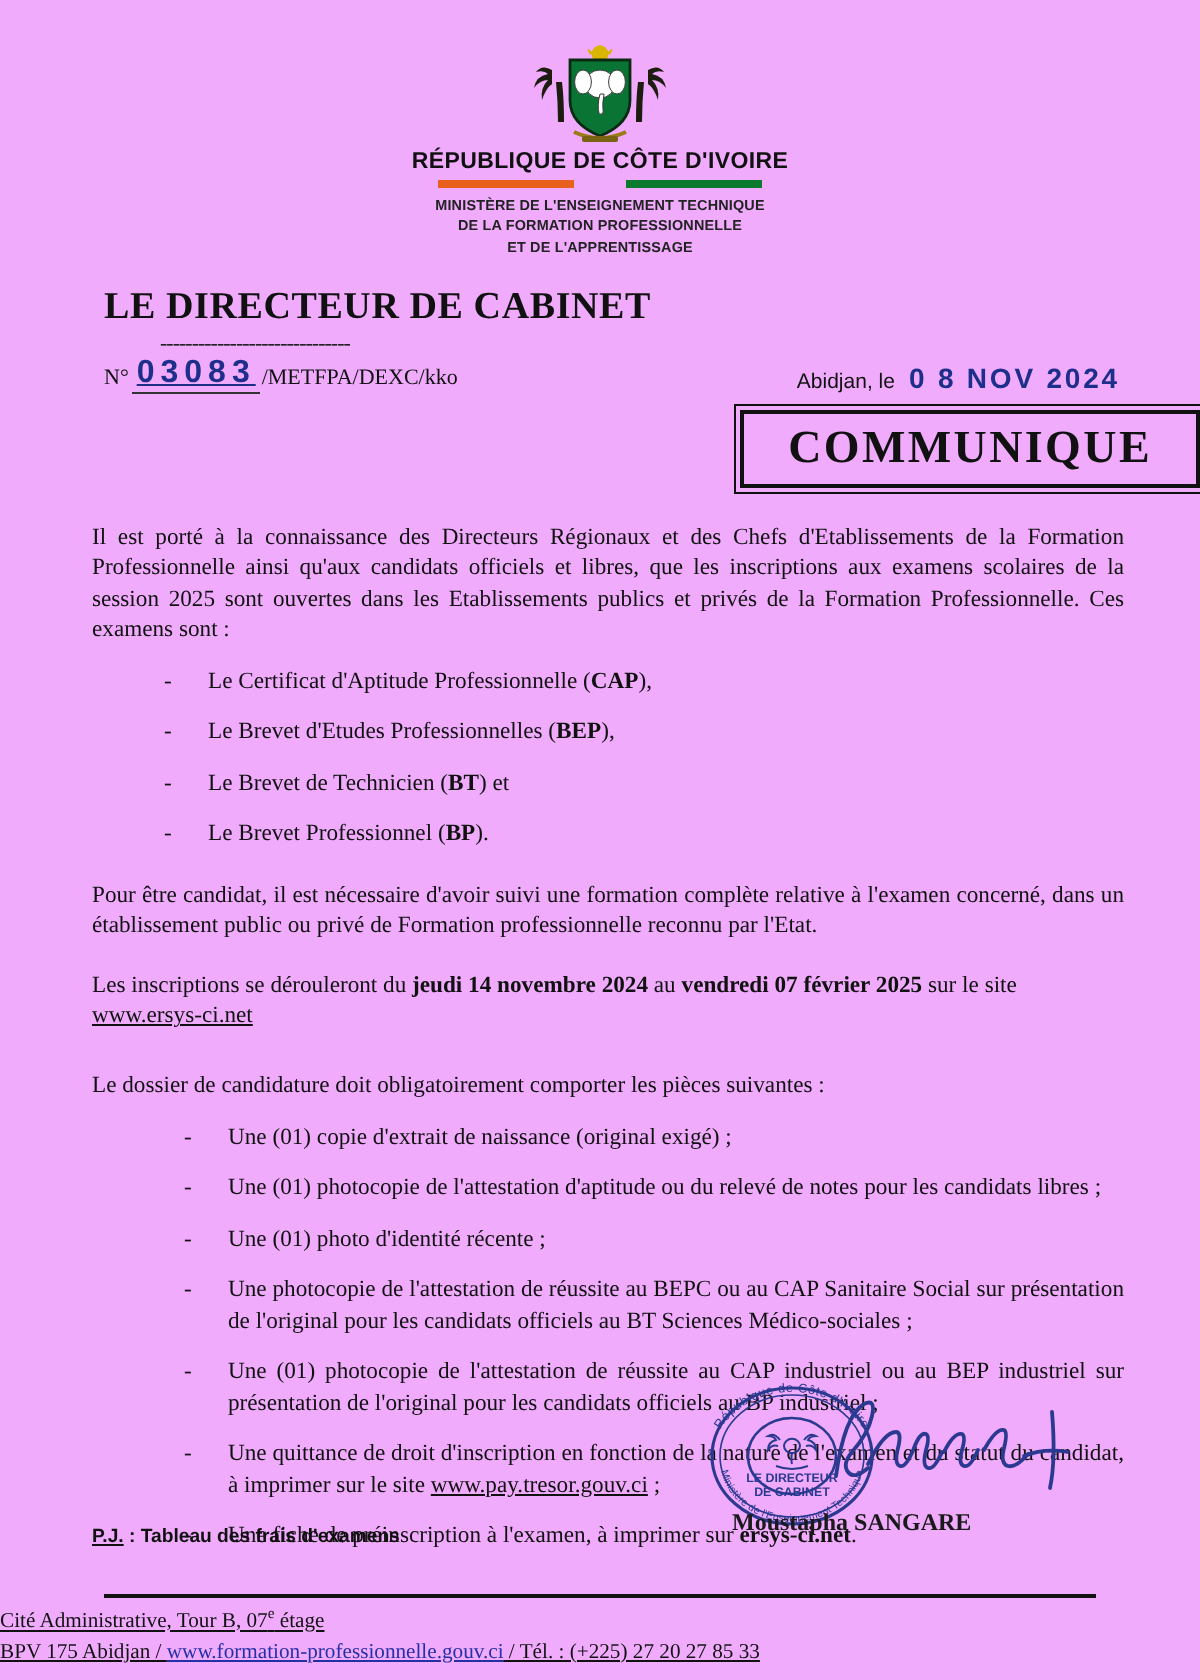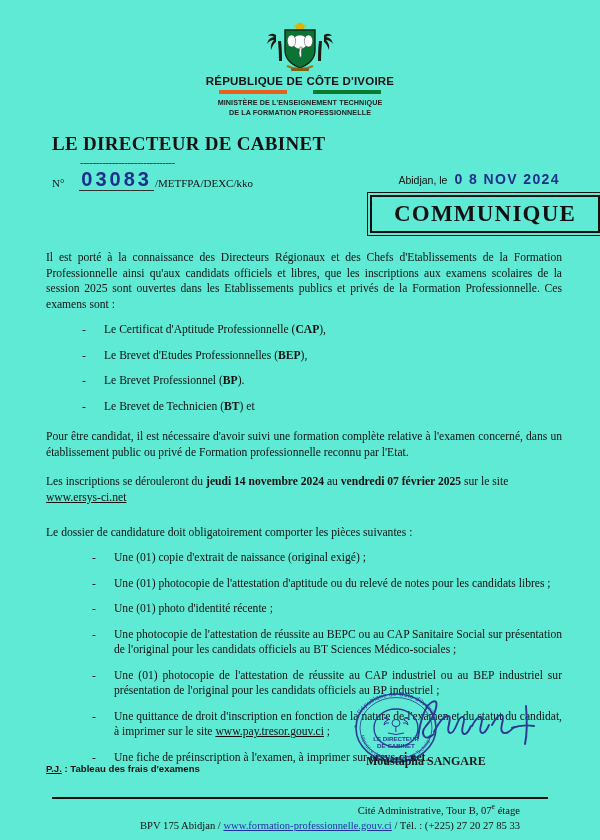--- a/index.html
+++ b/index.html
@@ -12,21 +12,21 @@
     height: 840px;
     overflow: hidden;
     font-family: "Liberation Serif", "DejaVu Serif", serif;
     color: #111111;
     position: relative;
   }
   .page {
     position: relative;
     width: 600px;
     height: 840px;
-    background: #5eead4;
+    background: #f0abfc;
     box-sizing: border-box;
   }
 
   
   .masthead {
     text-align: center;
     padding-top: 22px;
   }
   .emblem {
     width: 70px;
@@ -83,28 +83,29 @@
   }
   .numline {
     margin-top: 2px;
     display: flex;
     align-items: baseline;
   }
   .num-label { font-size: 11px; }
   .num-stamp {
     font-family: "Liberation Sans", sans-serif;
     font-weight: bold;
-    font-size: 20px;
+    font-size: 16px;
     color: #1d2f8a;
     letter-spacing: 3px;
-    margin-left: 15px;
+    margin-left: 2px;
     border-bottom: 1.4px solid #333;
     padding: 0 2px 1px 2px;
     line-height: 1;
     transform: translateY(-1px);
+    text-decoration: underline;
   }
   .num-suffix {
     font-size: 11px;
     margin-left: 1px;
   }
   .dateline {
     position: absolute;
     right: 40px;
     top: 38px;
     display: flex;
@@ -241,24 +242,25 @@
     top: 797px;
     width: 496px;
     height: 2px;
     background: #111;
   }
   .footer {
     position: absolute;
     left: 0;
     top: 801px;
     width: 520px;
-    text-align: right;
+    text-align: left;
     font-size: 10.6px;
     line-height: 1.45;
     color: #111;
+    text-decoration: underline;
   }
   .footer .fline2 { white-space: nowrap; }
   .footer-url { color: #2430a8; }
   .sup { font-size: 0.72em; vertical-align: super; }
 </style>
 </head>
 <body>
 
 <div class="page">
 
@@ -292,20 +294,21 @@
       <rect x="26" y="46" width="18" height="3" rx="1" fill="#7a6312"></rect>
     </svg>
     <div class="republic">RÉPUBLIQUE DE CÔTE D'IVOIRE</div>
     <div class="flagbars">
       <span class="flagbar orange"></span>
       <span class="flagbar green"></span>
     </div>
     <div class="ministry">
       <div>MINISTÈRE DE L'ENSEIGNEMENT TECHNIQUE</div>
       <div>DE LA FORMATION PROFESSIONNELLE</div>
+      <div>ET DE L'APPRENTISSAGE</div>
     </div>
   </div>
 
   <div class="refblock">
     <div class="director-title">LE DIRECTEUR DE CABINET</div>
     <div class="dashes">------------------------------</div>
     <div class="numline">
       <span class="num-label">N°</span>
       <span class="num-stamp">03083</span>
       <span class="num-suffix">/METFPA/DEXC/kko</span>
@@ -322,22 +325,22 @@
     </div>
   </div>
 
   <div class="body">
 
     <p class="para">Il est porté à la connaissance des Directeurs Régionaux et des Chefs d'Etablissements de la Formation Professionnelle ainsi qu'aux candidats officiels et libres, que les inscriptions aux examens scolaires de la session 2025 sont ouvertes dans les Etablissements publics et privés de la Formation Professionnelle. Ces examens sont :</p>
 
     <ul class="dashlist">
       <li><span>Le Certificat d'Aptitude Professionnelle (</span><b>CAP</b><span>),</span></li>
       <li><span>Le Brevet d'Etudes Professionnelles (</span><b>BEP</b><span>),</span></li>
+      <li><span>Le Brevet de Technicien (</span><b>BT</b><span>) et</span></li>
       <li><span>Le Brevet Professionnel (</span><b>BP</b><span>).</span></li>
-      <li><span>Le Brevet de Technicien (</span><b>BT</b><span>) et</span></li>
     </ul>
 
     <div class="spacer-md"></div>
 
     <p class="para">Pour être candidat, il est nécessaire d'avoir suivi une formation complète relative à l'examen concerné, dans un établissement public ou privé de Formation professionnelle reconnu par l'Etat.</p>
 
     <div class="spacer-md"></div>
 
     <p class="para"><span>Les inscriptions se dérouleront du </span><b>jeudi 14 novembre 2024</b><span> au </span><b>vendredi 07 février 2025</b><span> sur le site</span><br><a class="ulink" href="#">www.ersys-ci.net</a></p>
 

